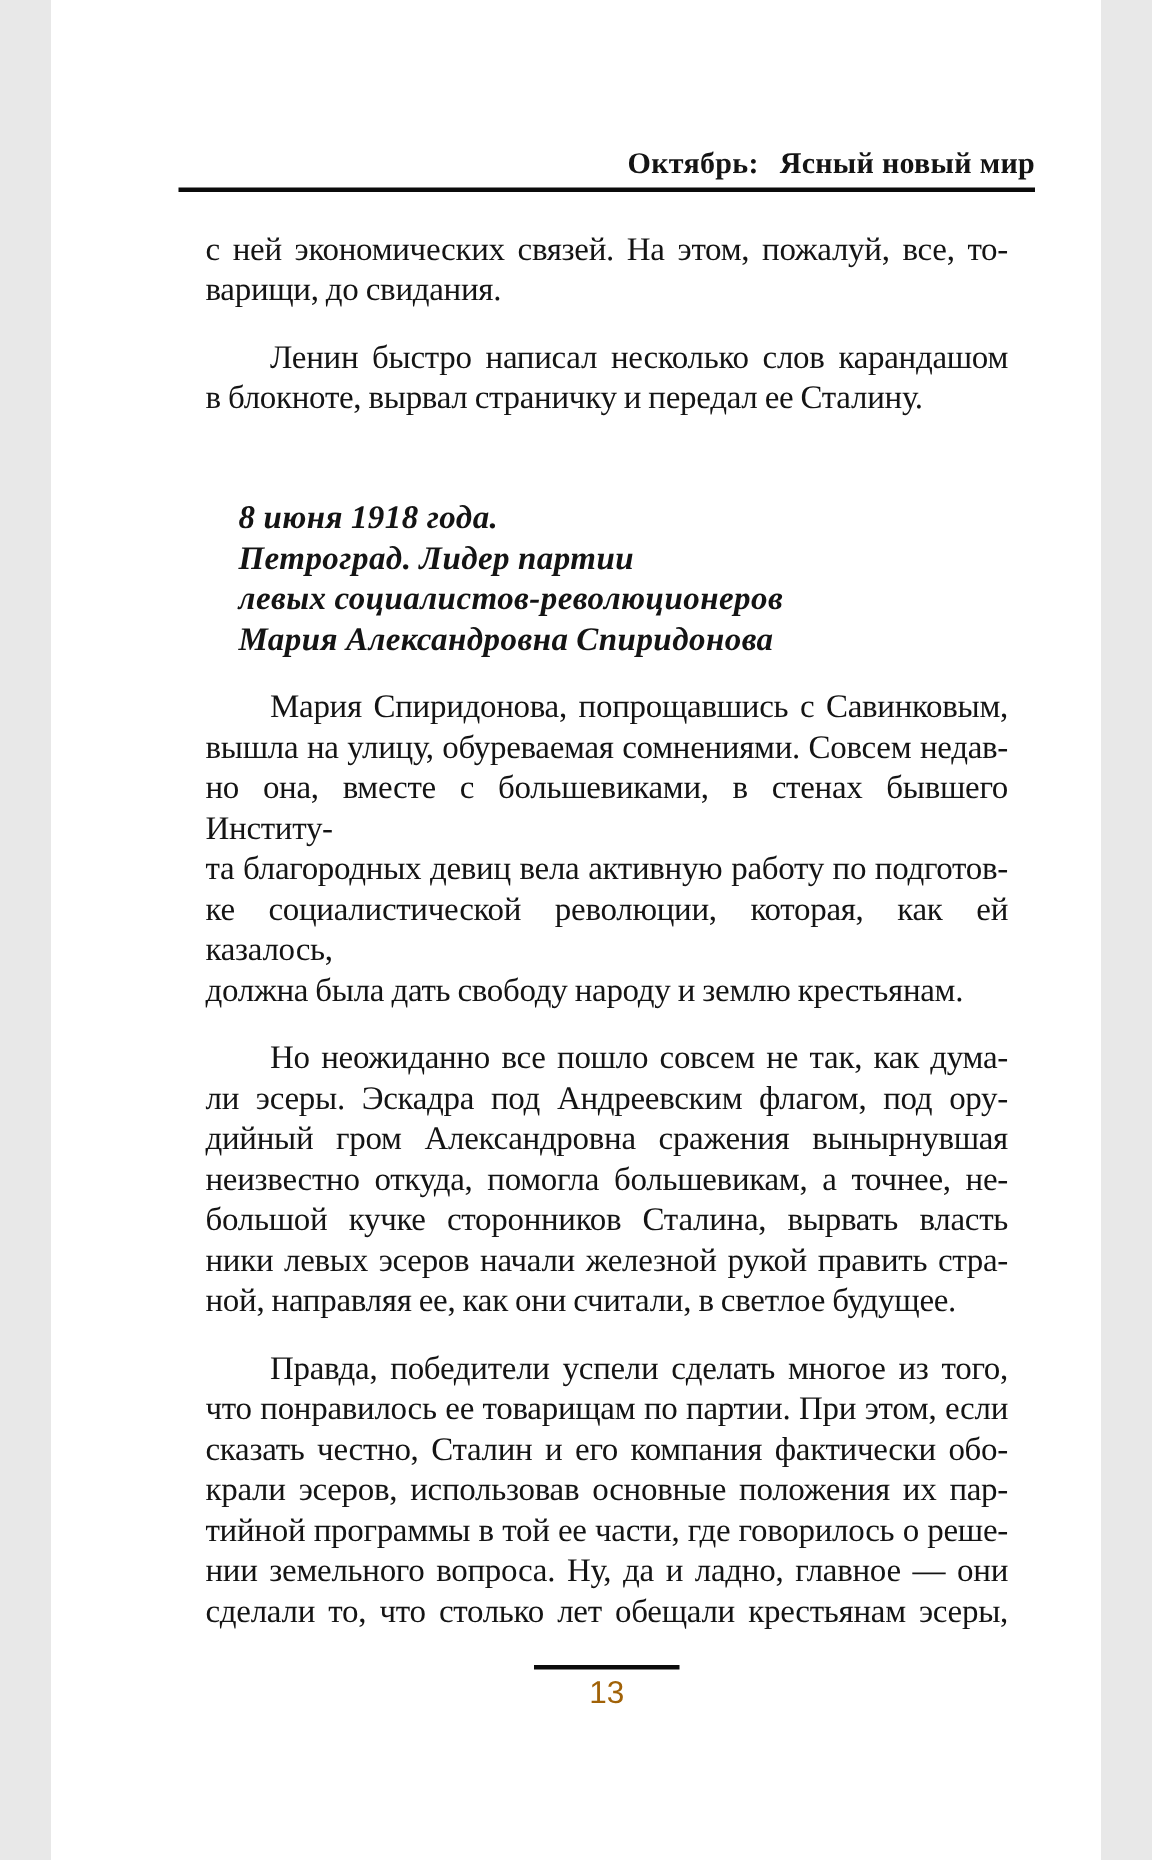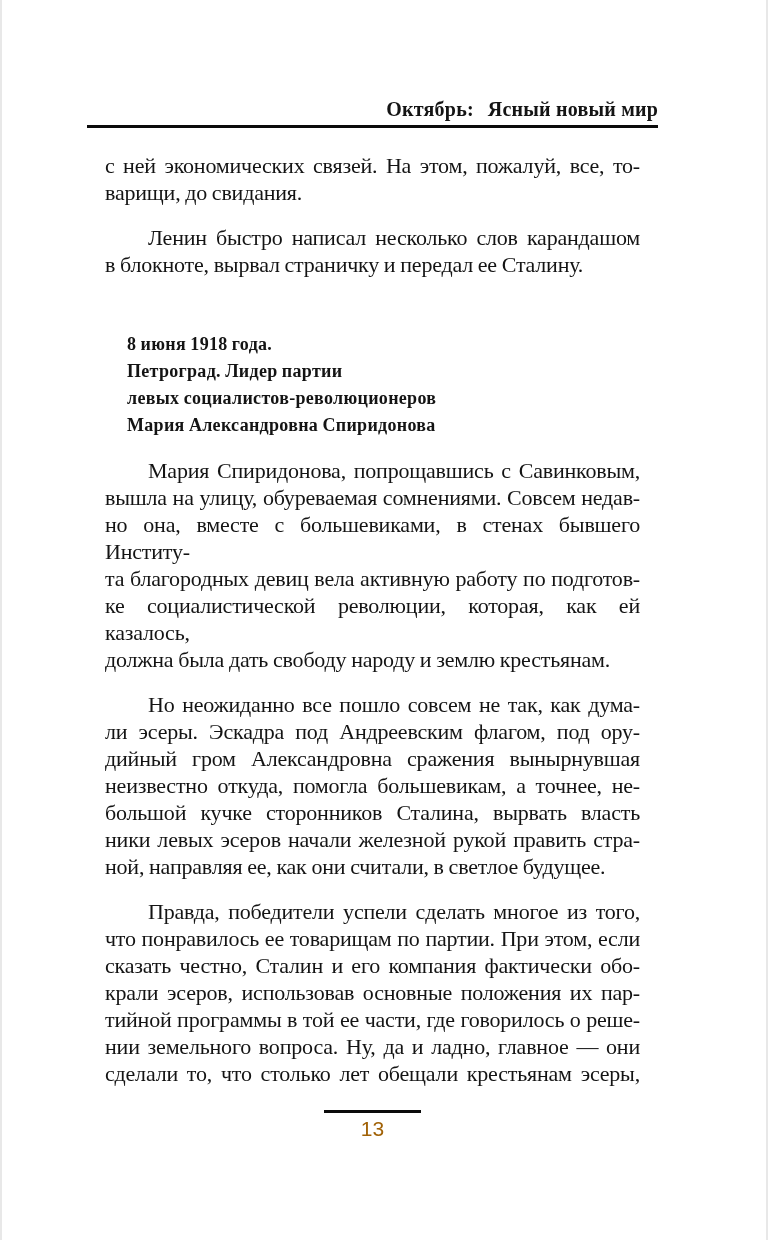--- a/index.html
+++ b/index.html
@@ -1,18 +1,18 @@
 <!DOCTYPE html>
 <html><head>
 <meta charset="utf-8">
 <style>
   html, body { margin: 0; padding: 0; background: #e8e8e8; }
   .page {
     position: relative;
-    width: 764px;
+    width: 700px;
     height: 1240px;
     margin: 0 auto;
     background: #ffffff;
     color: #141414;
     font-family: "Liberation Serif", "DejaVu Serif", serif;
     overflow: hidden;
   }
   .content {
     position: absolute;
     left: 85px;
@@ -46,21 +46,22 @@
     text-align-last: justify;
     text-justify: inter-word;
     white-space: normal;
   }
   .ln-last { text-align-last: left; }
   .indent { text-indent: 43px; }
   .section-heading {
     margin: 53px 0 10px 0;
     padding-left: 40px;
     font-weight: bold;
-    font-size: 18px;
+    font-style: italic;
+    font-size: 22px;
     line-height: 27px;
     letter-spacing: 0.3px;
   }
   .hln { text-align: left; }
   .page-footer {
     position: absolute;
     left: 85px;
     top: 1110px;
     width: 571px;
   }

